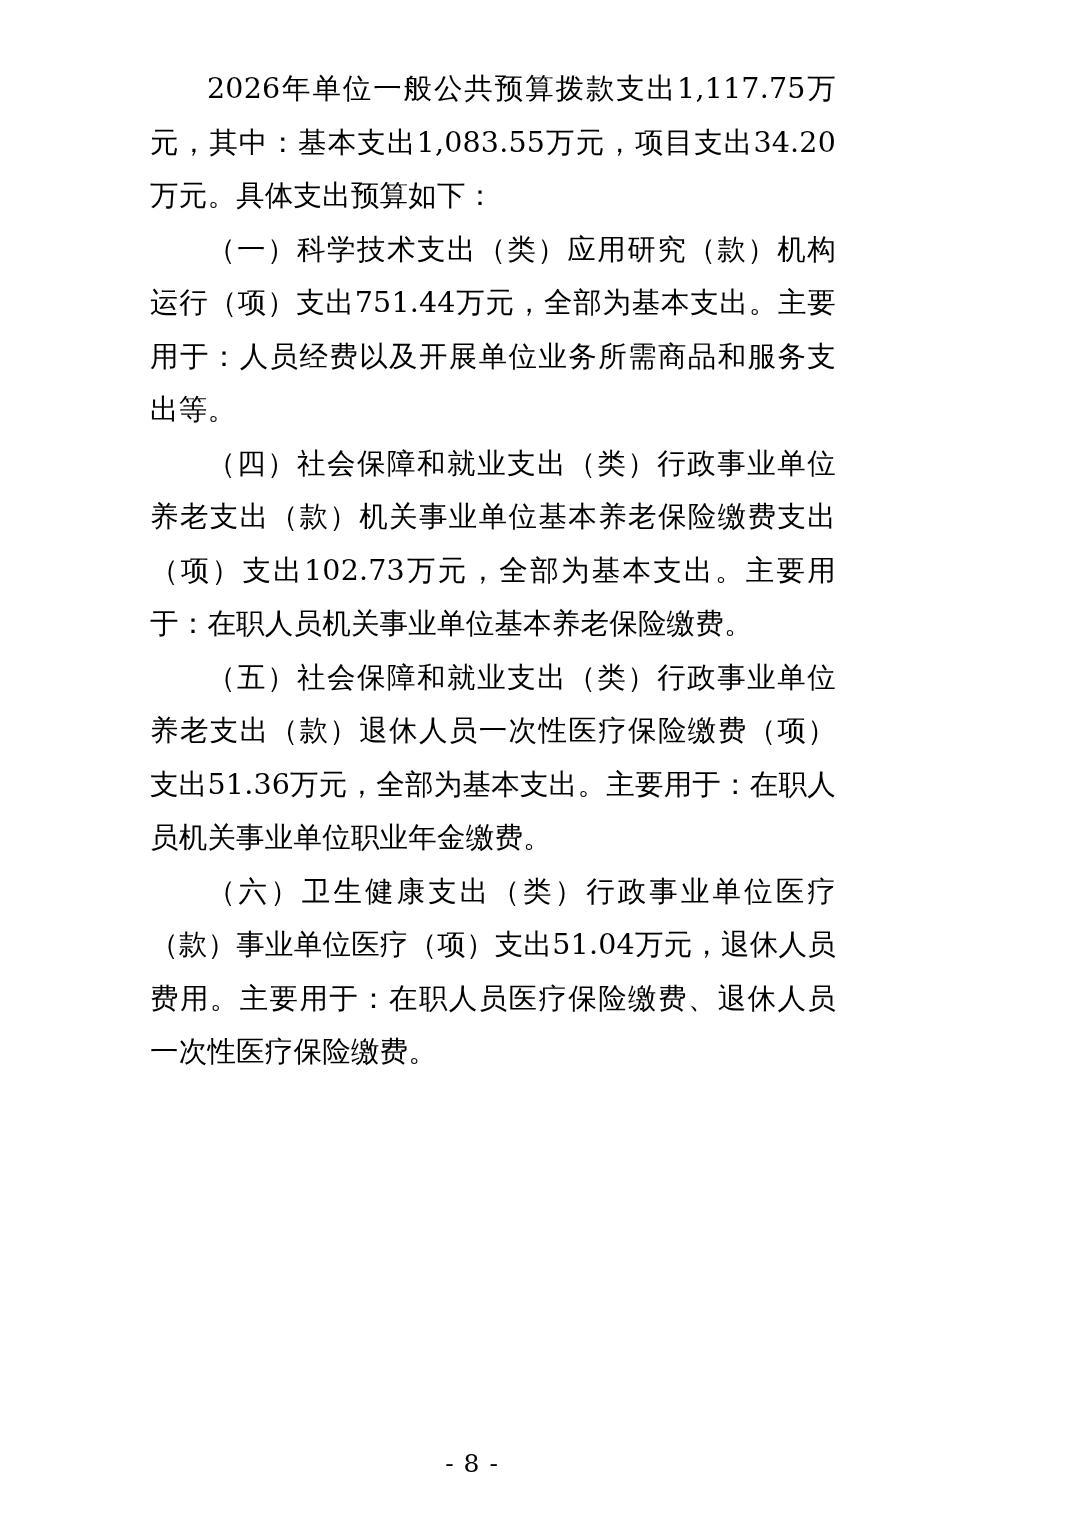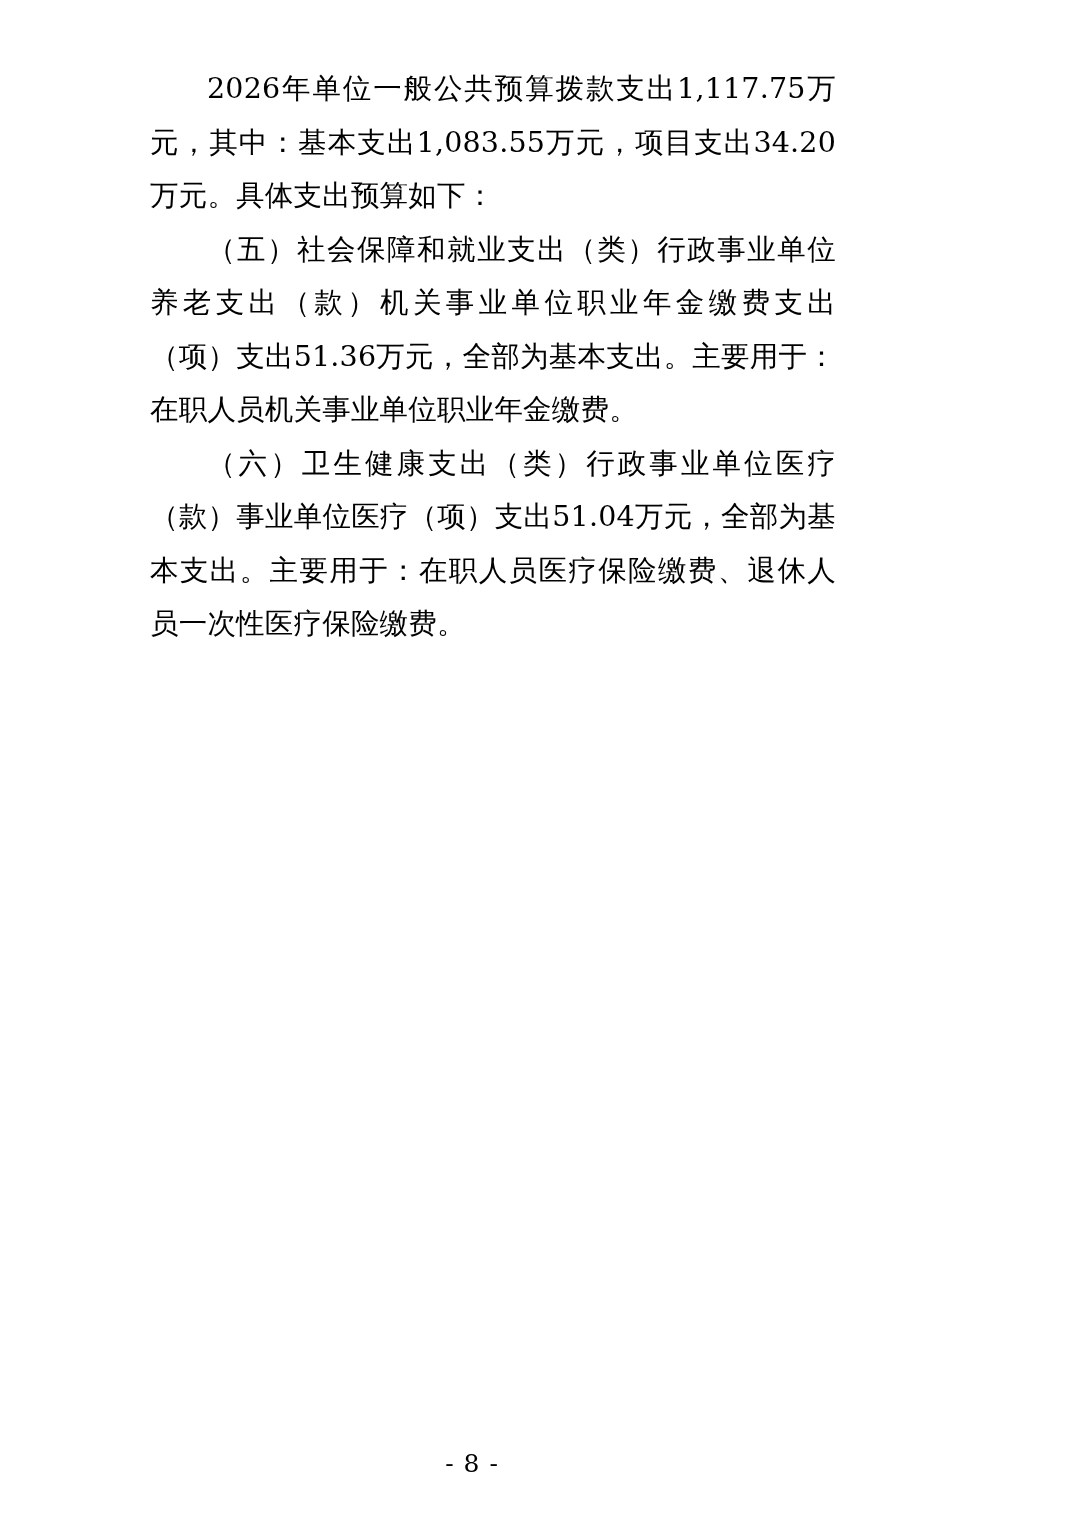--- a/index.html
+++ b/index.html
@@ -49,17 +49,19 @@
     font-family: "DejaVu Serif", "Liberation Serif", serif;
     letter-spacing: 1px;
   }
 </style>
 </head>
 <body>
 
 <div class="page">
   <div class="body-text">
     <p class="para">2026年单位一般公共预算拨款支出1,117.75万元，其中：基本支出1,083.55万元，项目支出34.20万元。具体支出预算如下：</p>
-    <p class="para">（五）社会保障和就业支出（类）行政事业单位养老支出（款）机关事业单位职业年金缴费支出（项）支出51.36万元，全部为基本支出。主要用于：在职人员机关事业单位职业年金缴费。</p>
-    <p class="para">（六）卫生健康支出（类）行政事业单位医疗（款）事业单位医疗（项）支出51.04万元，全部为基本支出。主要用于：在职人员医疗保险缴费、退休人员一次性医疗保险缴费。</p>
+    <p class="para">（一）科学技术支出（类）应用研究（款）机构运行（项）支出751.44万元，全部为基本支出。主要用于：人员经费以及开展单位业务所需商品和服务支出等。</p>
+    <p class="para">（四）社会保障和就业支出（类）行政事业单位养老支出（款）机关事业单位基本养老保险缴费支出（项）支出102.73万元，全部为基本支出。主要用于：在职人员机关事业单位基本养老保险缴费。</p>
+    <p class="para">（五）社会保障和就业支出（类）行政事业单位养老支出（款）退休人员一次性医疗保险缴费（项）支出51.36万元，全部为基本支出。主要用于：在职人员机关事业单位职业年金缴费。</p>
+    <p class="para">（六）卫生健康支出（类）行政事业单位医疗（款）事业单位医疗（项）支出51.04万元，退休人员费用。主要用于：在职人员医疗保险缴费、退休人员一次性医疗保险缴费。</p>
   </div>
   <div class="page-number">- 8 -</div>
 </div>
 
 </body></html>

